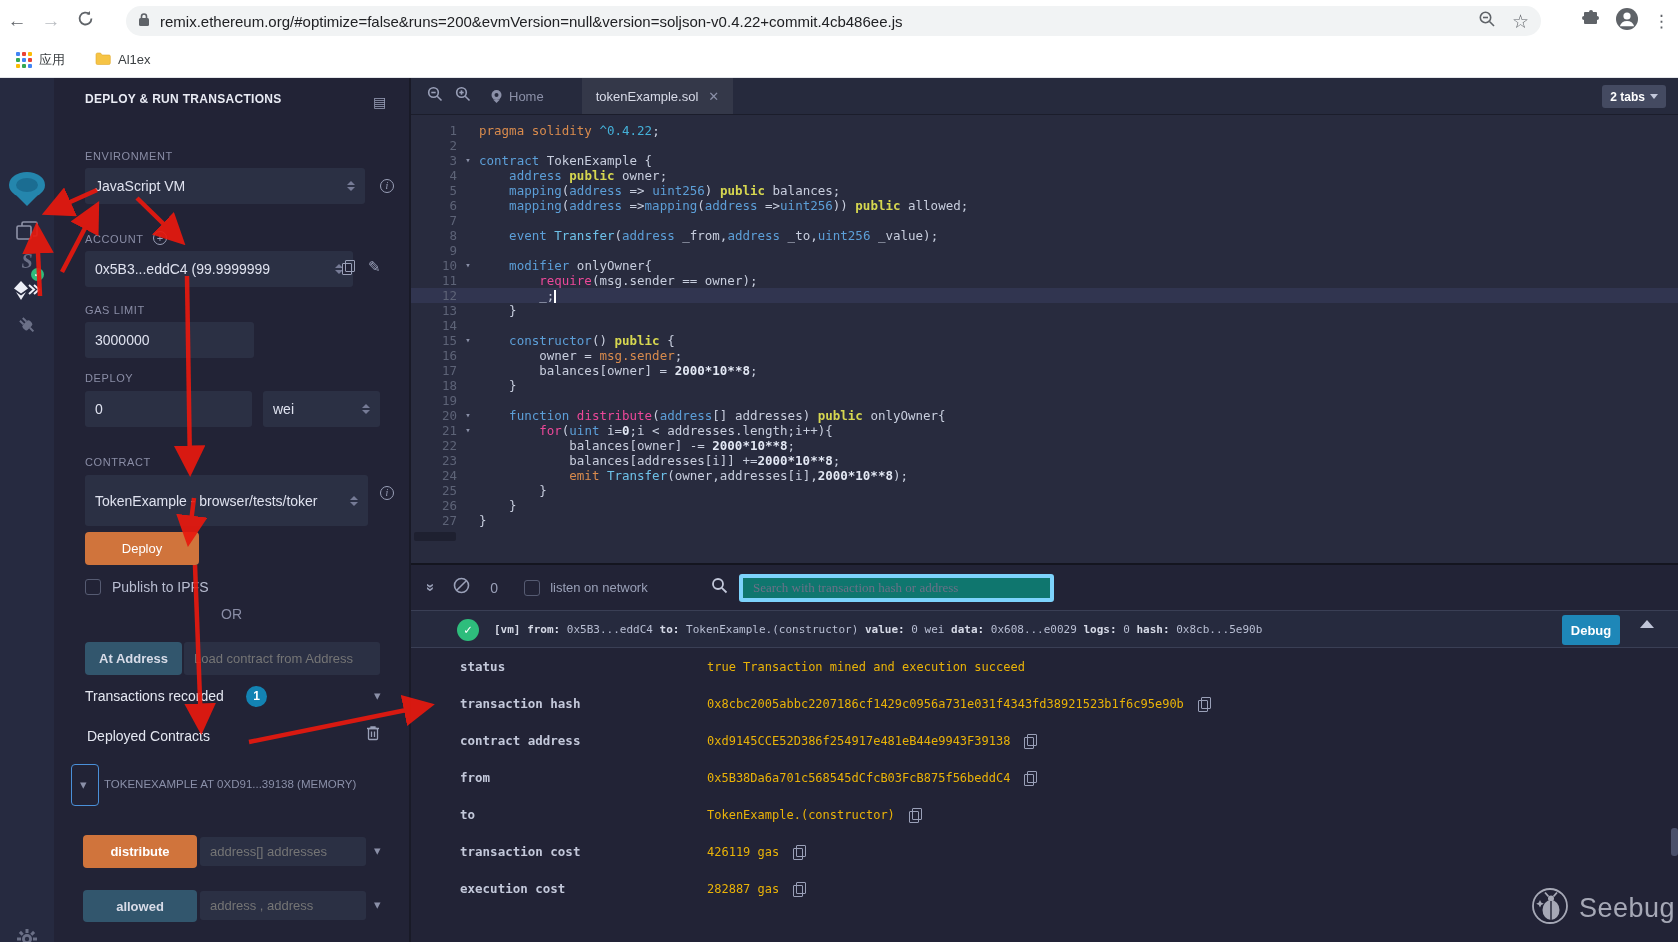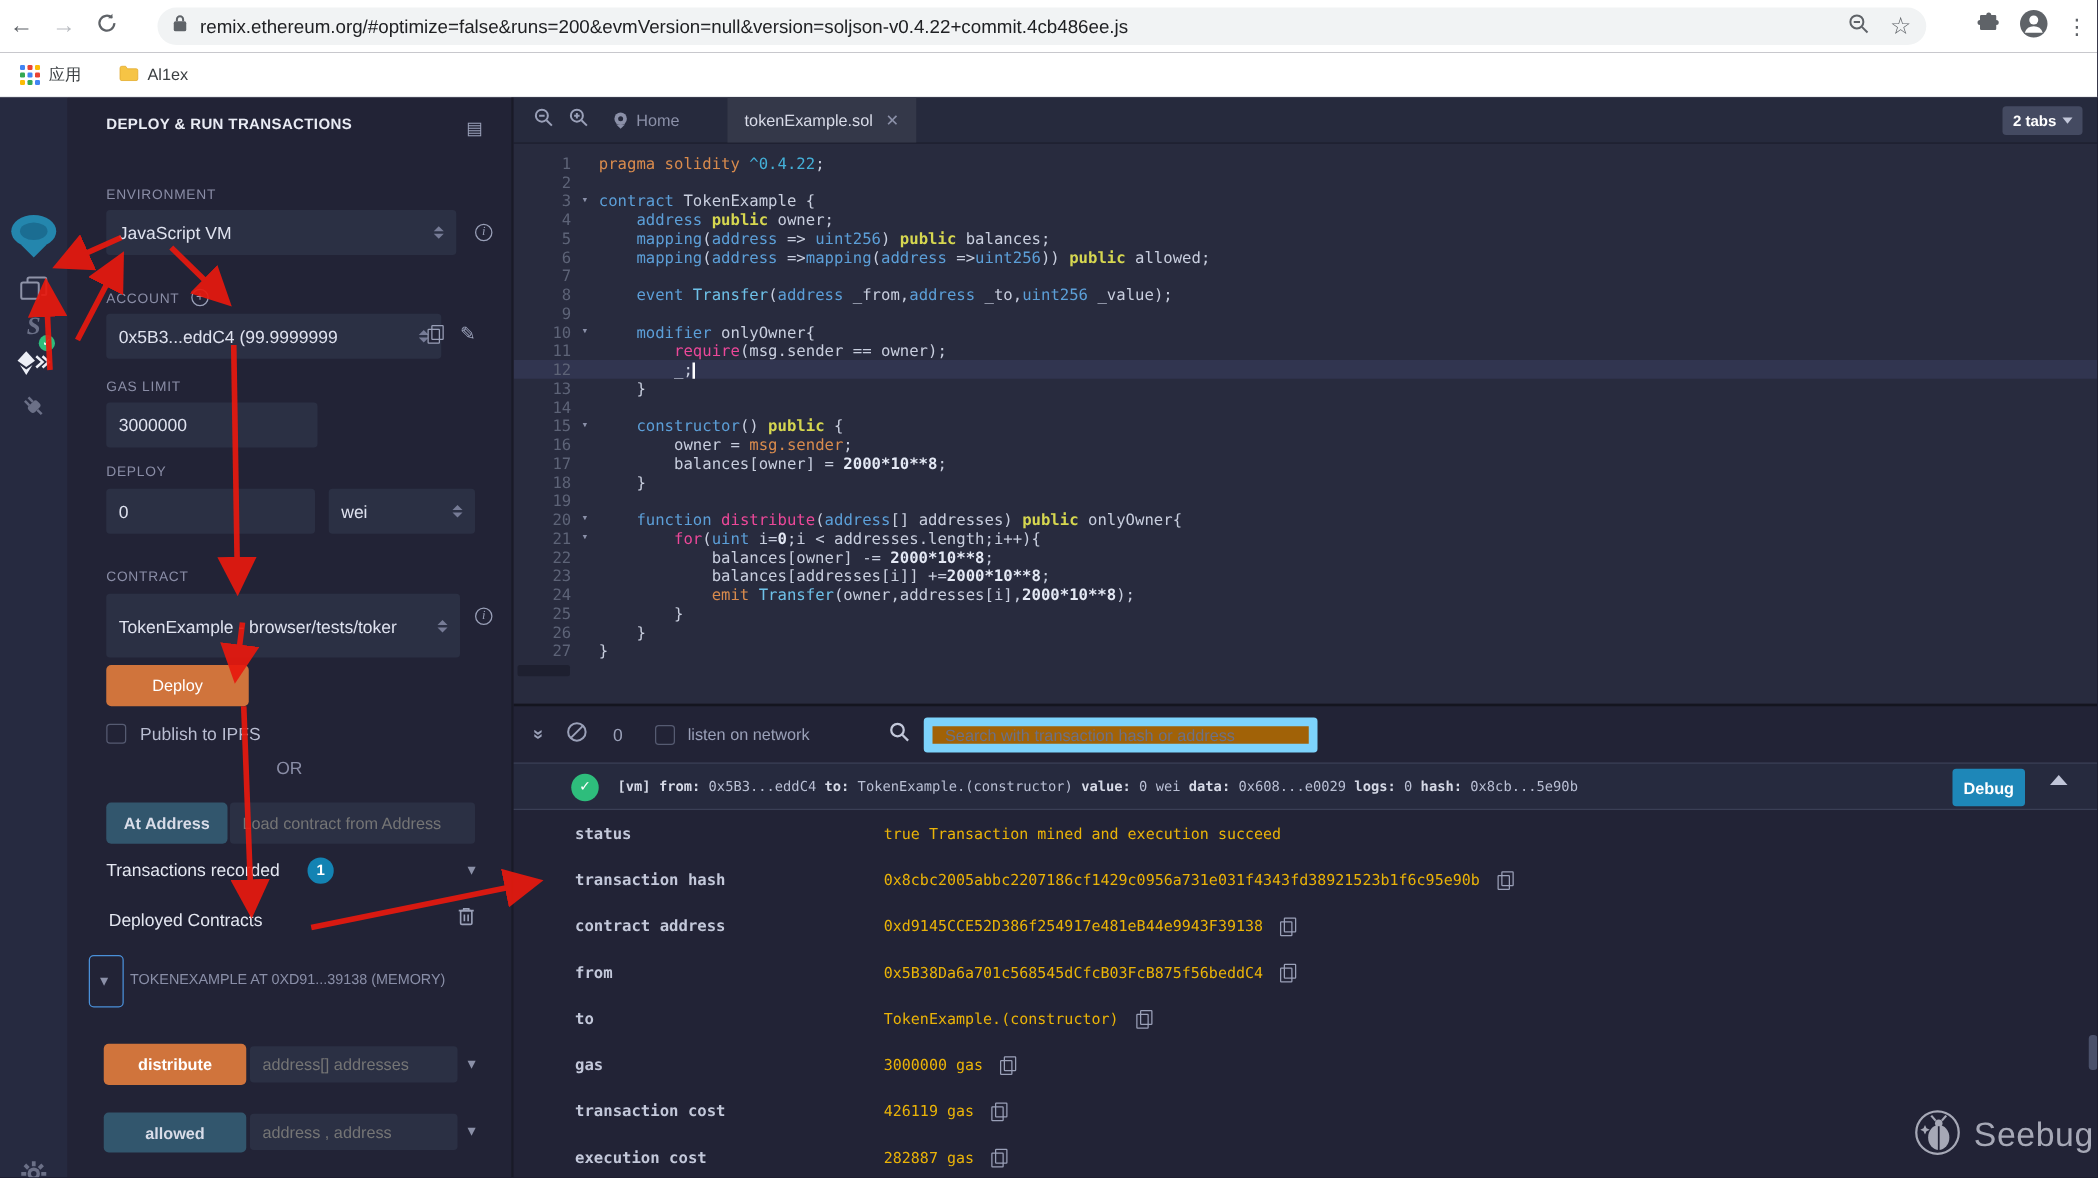--- a/index.html
+++ b/index.html
@@ -71,21 +71,21 @@
   .tk-c{color:#6ec1e8}.tk-n{color:#e3e8f4;font-weight:bold}
   .caret{display:inline-block;width:1.5px;height:13px;background:#ffffff;vertical-align:middle}
   .hscroll{position:absolute;left:3px;bottom:22px;width:42px;height:9px;background:#1e2030;border-radius:2px}
 
   
   .terminal{position:absolute;left:0;top:485px;width:100%;height:379px;background:#222336;border-top:2px solid #14151f}
   .t-controls{position:absolute;left:0;top:0;width:100%;height:45px;display:flex;align-items:center}
   .dbl-chev{display:inline-block;transform:rotate(90deg);font-size:15px;font-weight:bold;color:#9aa0b8}
   .t-zero{color:#9aa0b8;font-size:14px}
   .t-label{color:#9aa0b8;font-size:13px}
-  .t-search{position:absolute;left:328px;top:9px;width:315px;height:28px;background:#a16207;border:7px solid #7dd3fc;border-radius:3px;color:#dfe2ef;font-size:13px;padding:0 10px;font-family:Liberation Sans, sans-serif}
+  .t-search{position:absolute;left:328px;top:9px;width:315px;height:28px;background:#0f766e;border:4px solid #7dd3fc;border-radius:3px;color:#dfe2ef;font-size:13px;padding:0 10px;font-family:Liberation Serif, serif}
   .t-search::placeholder{color:#6b7188}
   .t-summary{position:absolute;left:0;top:45px;width:100%;height:38px;background:#262a3e;border-top:1px solid #3a3f55;border-bottom:1px solid #3a3f55;font-family:"DejaVu Sans Mono",monospace;font-size:11px}
   .ok-circ{position:absolute;left:46px;top:8px;width:22px;height:22px;border-radius:50%;background:#2ebd7c;color:#fff;text-align:center;line-height:22px;font-size:13px}
   .sum-text{position:absolute;left:83px;top:12px;white-space:nowrap;color:#b9bfd4}
   .sb{font-weight:bold;color:#d5d9e6}
   .sv{color:#b9bfd4}
   .debug-btn{position:absolute;left:1151px;top:4px;width:58px;height:30px;background:#1e87b8;border:none;border-radius:3px;color:#fff;font-size:13px;font-weight:bold;font-family:"Liberation Sans",sans-serif}
   .sum-chev{position:absolute;left:1229px;top:9px;width:0;height:0;border-left:7px solid transparent;border-right:7px solid transparent;border-bottom:8px solid #c0c5d8}
   .t-details{position:absolute;left:0;top:83px;width:100%}
   .trow{display:flex;align-items:center;height:37px;font-family:"DejaVu Sans Mono",monospace}
@@ -427,25 +427,20 @@
               <span class="tlabel">from</span>
               <span class="tval">0x5B38Da6a701c568545dCfcB03FcB875f56beddC4</span>
               <span class="cic"></span>
             </div>
             <div class="trow">
               <span class="tlabel">to</span>
               <span class="tval">TokenExample.(constructor)</span>
               <span class="cic"></span>
             </div>
             <div class="trow">
-              <span class="tlabel">gas</span>
-              <span class="tval">3000000 gas</span>
-              <span class="cic"></span>
-            </div>
-            <div class="trow">
               <span class="tlabel">transaction cost</span>
               <span class="tval">426119 gas</span>
               <span class="cic"></span>
             </div>
             <div class="trow">
               <span class="tlabel">execution cost</span>
               <span class="tval">282887 gas</span>
               <span class="cic"></span>
             </div>
           </div>

